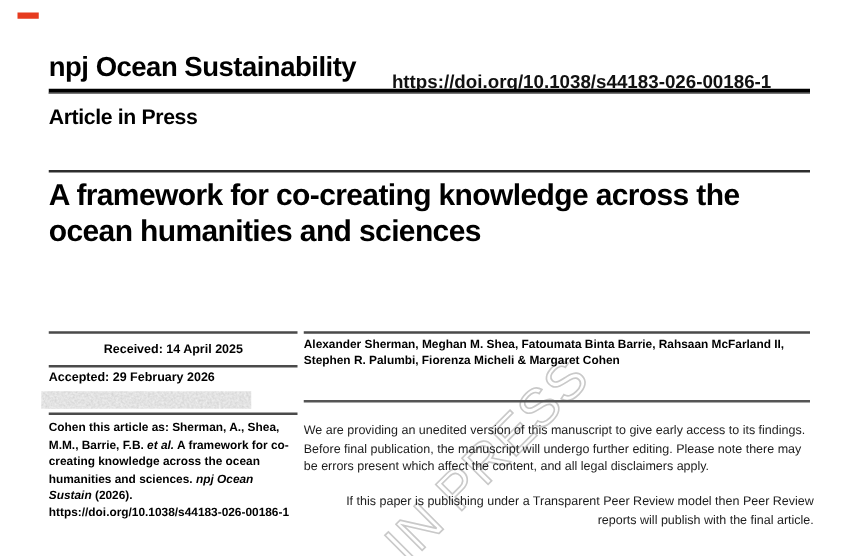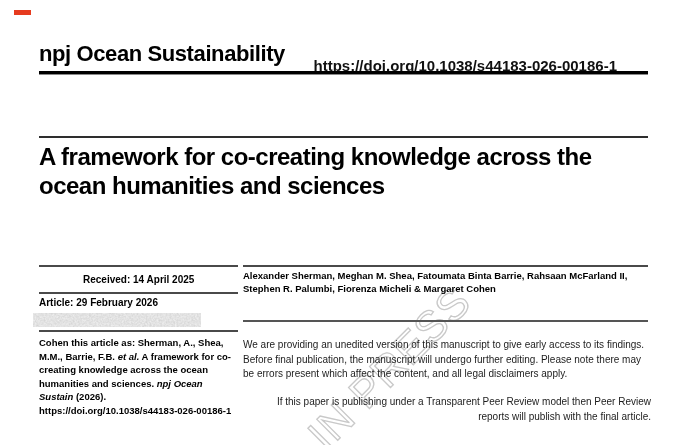--- a/index.html
+++ b/index.html
@@ -114,36 +114,37 @@
   <div class="content">
 
     <div class="red-marker abs"></div>
 
     <div class="journal-name abs">npj Ocean Sustainability</div>
 
     <a class="doi-top abs" href="#">https://doi.org/10.1038/s44183-026-00186-1</a>
 
     <div class="rule-thick abs"></div>
 
+    <div class="article-status abs">Article in Press</div>
 
     <div class="rule-title abs"></div>
 
     <h1 class="article-title abs">A framework for co-creating knowledge across the ocean humanities and sciences</h1>
 
     <div class="rule-left rule-l1 abs"></div>
 
     <div class="date-row received-row abs">
       <span>Received:</span>
       <span>14 April 2025</span>
     </div>
 
     <div class="rule-left rule-l2 abs"></div>
 
     <div class="date-row accepted-row abs">
-      <span>Article:</span>
+      <span>Accepted:</span>
       <span>29 February 2026</span>
     </div>
 
     <svg class="noise-bar abs" width="168" height="14" aria-hidden="true">
       <filter id="noiseF" x="0" y="0" width="100%" height="100%">
         <feTurbulence type="fractalNoise" baseFrequency="0.55" numOctaves="2" seed="8" stitchTiles="stitch"></feTurbulence>
         <feColorMatrix type="saturate" values="0"></feColorMatrix>
         <feComponentTransfer>
           <feFuncR type="table" tableValues="0.58 0.95"></feFuncR>
           <feFuncG type="table" tableValues="0.58 0.95"></feFuncG>

